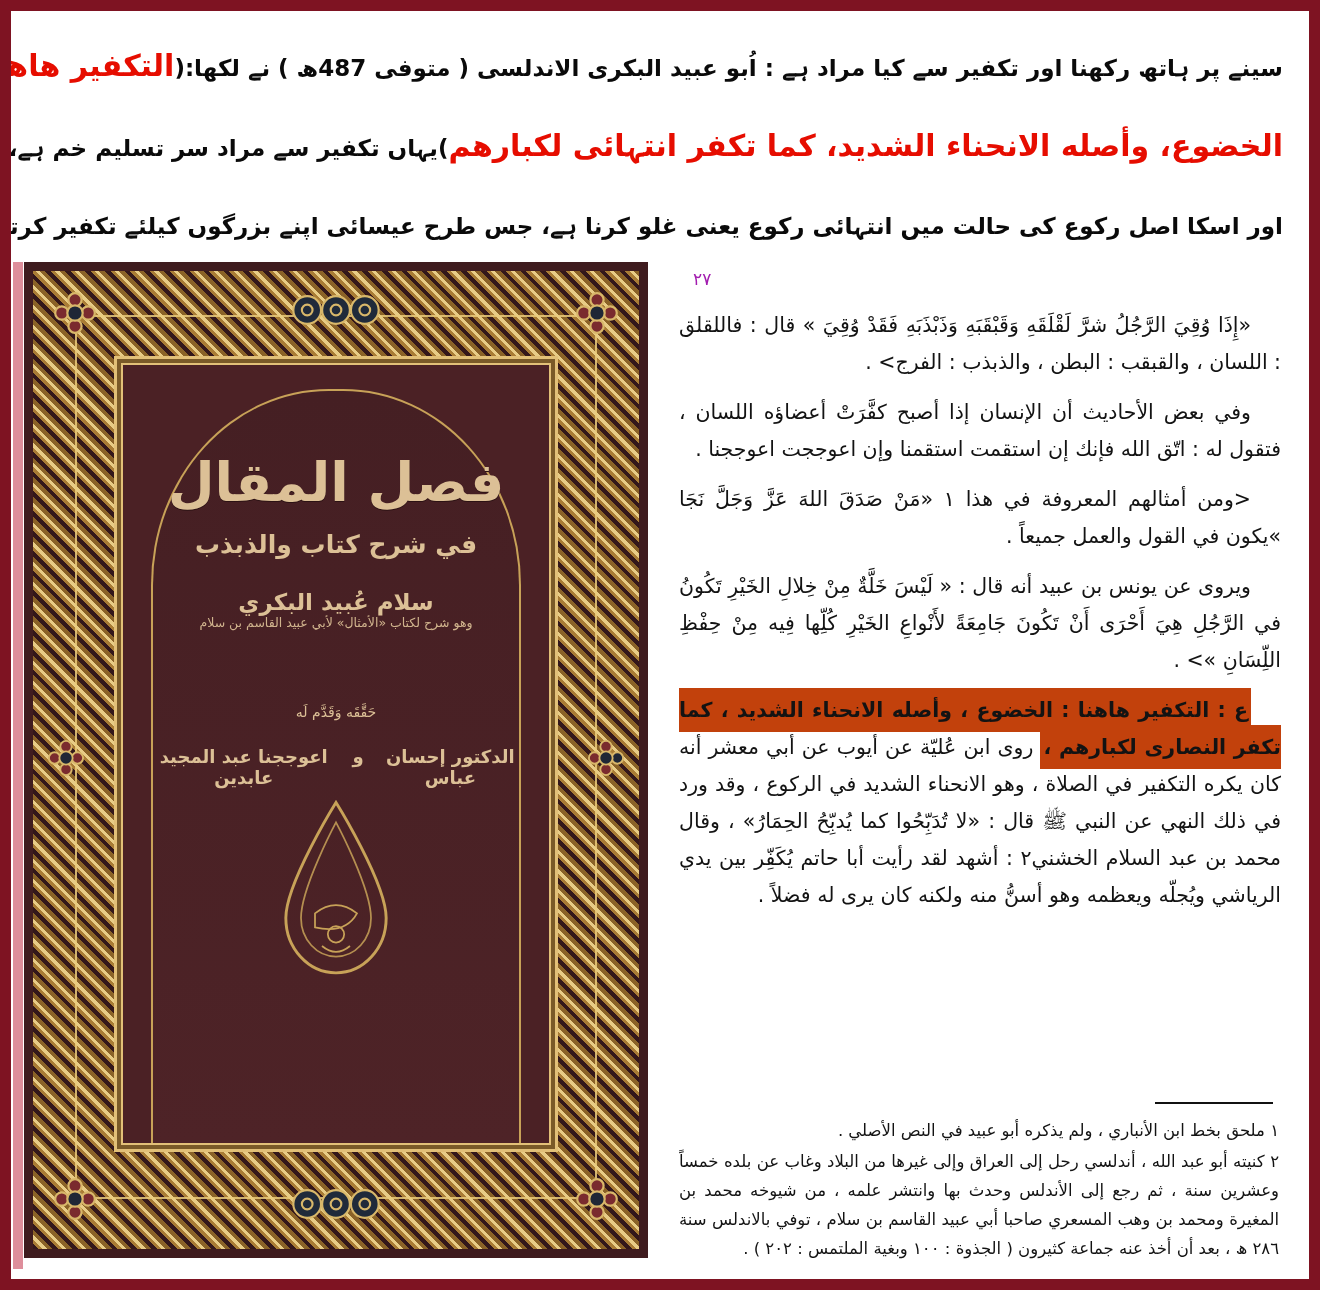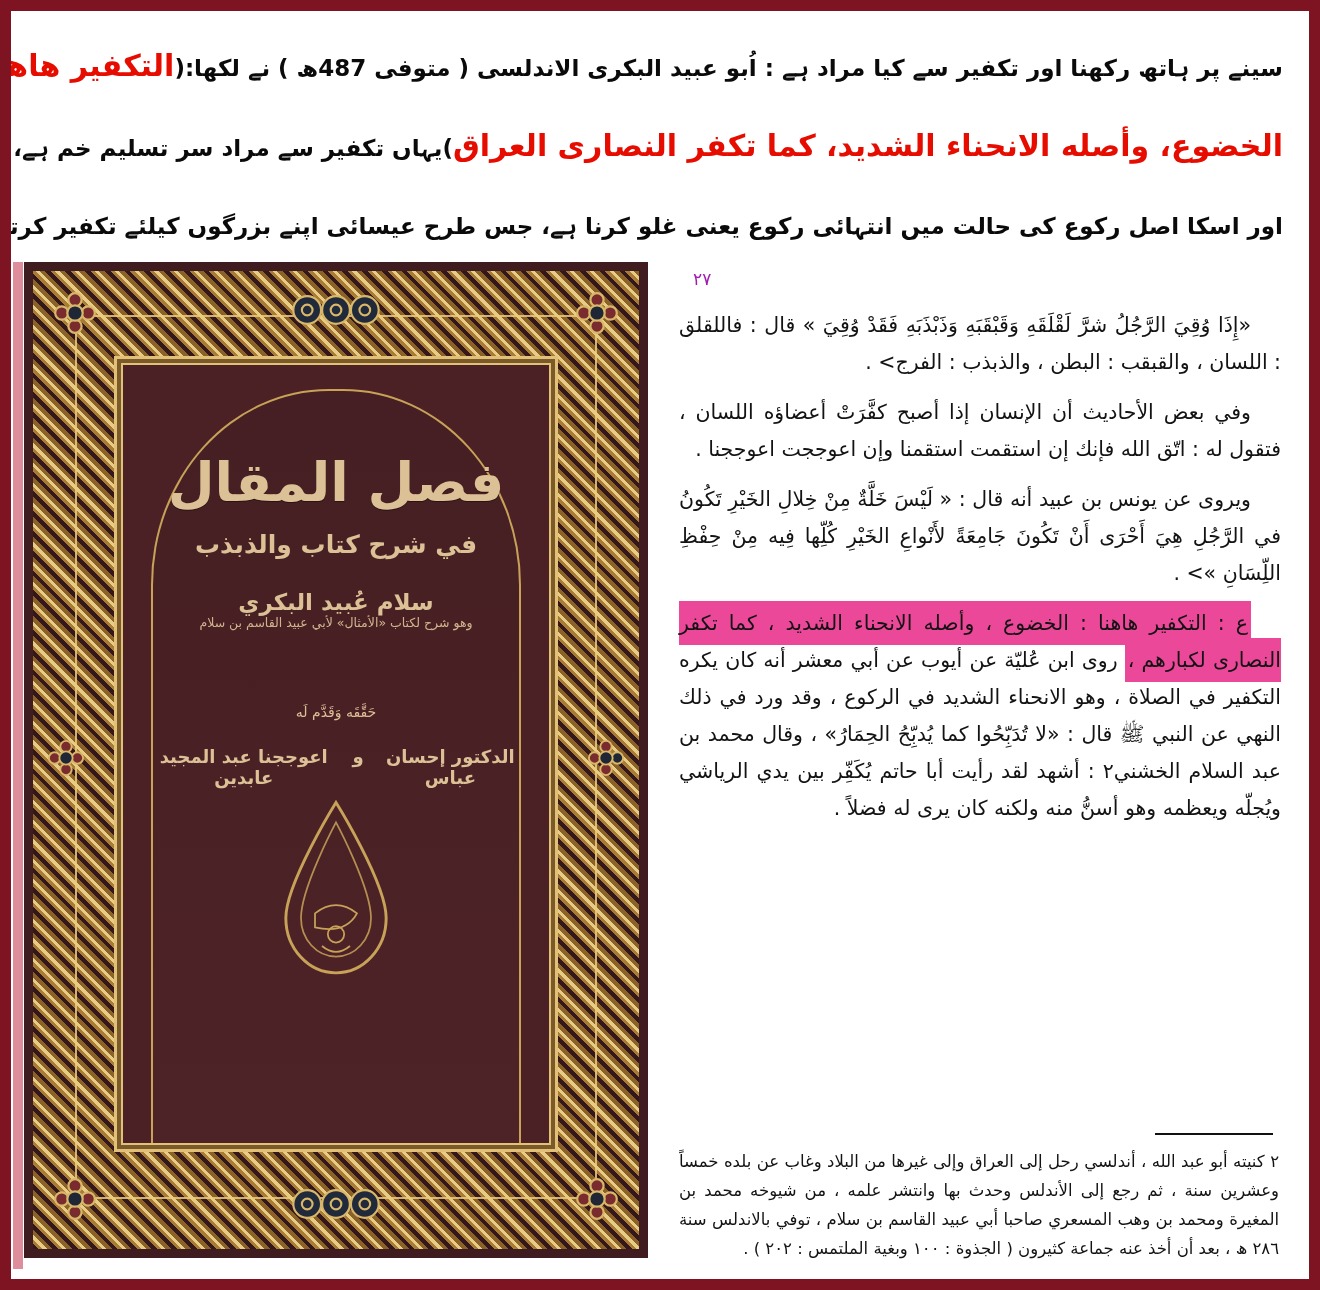--- a/index.html
+++ b/index.html
@@ -21,21 +21,21 @@
   
   .cover-col { width:638px; position:relative; flex:0 0 638px; }
   .scan-col  { flex:1; position:relative; direction:rtl; padding:10px 28px 0 30px; }
 
   
   .pagenum { direction:ltr; text-align:left; font-size:17px; color:#a21caf; margin:4px 0 18px 14px; letter-spacing:2px;}
   .para {
     font-size:20.5px; line-height:37px; color:#131313; text-align:justify;
     text-indent:30px; margin-bottom:13px; font-weight:500;
   }
-  .para mark { background:#ec4899; color:inherit; padding:10px 3px; }
+  .para mark { background:#c2410c; color:inherit; padding:10px 3px;font-weight:bold; }
   .footnotes { position:absolute; bottom:14px; left:30px; right:30px; }
   .fn-rule { width:118px; border-top:2.5px solid #111; margin:0 6px 12px auto; }
   .fn { font-size:16.5px; line-height:29px; color:#131313; text-align:justify; margin-bottom:2px; }
 
   
   .pink-strip { position:absolute; top:7px; left:2px; width:10px; bottom:10px; background:#de8e9b; }
   .cover {
     position:absolute; top:7px; right:1px; left:13px; height:996px;
     background:
       repeating-linear-gradient(45deg,#33171a 0 4px,#a97c35 4px 7px,#e8cc86 7px 10px,#8a6227 10px 14px);
@@ -69,35 +69,37 @@
   .orn-tc{top:16px;left:50%;transform:translateX(-50%)}
   .orn-bc{bottom:18px;left:50%;transform:translateX(-50%)}
 </style>
 </head>
 <body>
 
 <div class="page">
 
   <div class="header">
     <div class="h-line"><span>سینے پر ہاتھ رکھنا اور تکفیر سے کیا مراد ہے : اُبو عبید البکری الاندلسی ( متوفی 487ھ ) نے لکھا:(</span><span class="red-seg big">التكفير هاهنا:</span></div>
-    <div class="h-line"><span class="red-seg big">الخضوع، وأصله الانحناء الشديد، كما تكفر النصارى العراق</span><span>)یہاں تکفیر سے مراد سر تسلیم خم ہے،</span></div>
+    <div class="h-line"><span class="red-seg big">الخضوع، وأصله الانحناء الشديد، كما تكفر انتہائی لكبارهم</span><span>)یہاں تکفیر سے مراد سر تسلیم خم ہے،</span></div>
     <div class="h-line">اور اسکا اصل رکوع کی حالت میں انتہائی رکوع یعنی غلو کرنا ہے، جس طرح عیسائی اپنے بزرگوں کیلئے تکفیر کرتے ہیں ۔</div>
   </div>
 
   <div class="main">
 
     <div class="scan-col">
       <div class="pagenum">٢٧</div>
       <p class="para">«إِذَا وُقِيَ الرَّجُلُ شرَّ لَقْلَقَهِ وَقَبْقَبَهِ وَذَبْذَبَهِ فَقَدْ وُقِيَ » قال : فاللقلق : اللسان ، والقبقب : البطن ، والذبذب : الفرج&gt; .</p>
       <p class="para">وفي بعض الأحاديث أن الإنسان إذا أصبح كفَّرَتْ أعضاؤه اللسان ، فتقول له : اتّق الله فإنك إن استقمت استقمنا وإن اعوججت اعوججنا .</p>
+      <p class="para">&lt;ومن أمثالهم المعروفة في هذا ١ «مَنْ صَدَقَ اللهَ عَزَّ وَجَلَّ نَجَا »يكون في القول والعمل جميعاً .</p>
       <p class="para">ويروى عن يونس بن عبيد أنه قال : « لَيْسَ خَلَّةٌ مِنْ خِلالِ الخَيْرِ تَكُونُ في الرَّجُلِ هِيَ أَحْرَى أَنْ تَكُونَ جَامِعَةً لأَنْواعِ الخَيْرِ كُلِّها فِيه مِنْ حِفْظِ اللِّسَانِ »&gt; .</p>
       <p class="para"><mark>ع : التكفير هاهنا : الخضوع ، وأصله الانحناء الشديد ، كما تكفر النصارى لكبارهم ،</mark><span> روى ابن عُليّة عن أيوب عن أبي معشر أنه كان يكره التكفير في الصلاة ، وهو الانحناء الشديد في الركوع ، وقد ورد في ذلك النهي عن النبي ﷺ قال : «لا تُدَبِّحُوا كما يُدبِّحُ الحِمَارُ» ، وقال محمد بن عبد السلام الخشني٢ : أشهد لقد رأيت أبا حاتم يُكَفِّر بين يدي الرياشي ويُجلّه ويعظمه وهو أسنُّ منه ولكنه كان يرى له فضلاً .</span></p>
 
       <div class="footnotes">
         <div class="fn-rule"></div>
+        <div class="fn">١ ملحق بخط ابن الأنباري ، ولم يذكره أبو عبيد في النص الأصلي .</div>
         <div class="fn">٢ كنيته أبو عبد الله ، أندلسي رحل إلى العراق وإلى غيرها من البلاد وغاب عن بلده خمساً وعشرين سنة ، ثم رجع إلى الأندلس وحدث بها وانتشر علمه ، من شيوخه محمد بن المغيرة ومحمد بن وهب المسعري صاحبا أبي عبيد القاسم بن سلام ، توفي بالاندلس سنة ٢٨٦ ھ ، بعد أن أخذ عنه جماعة كثيرون ( الجذوة : ١٠٠ وبغية الملتمس : ٢٠٢ ) .</div>
       </div>
     </div>
 
     <div class="cover-col">
       <div class="pink-strip"></div>
 
       <div class="cover">
         <div class="band-line"></div>
 

